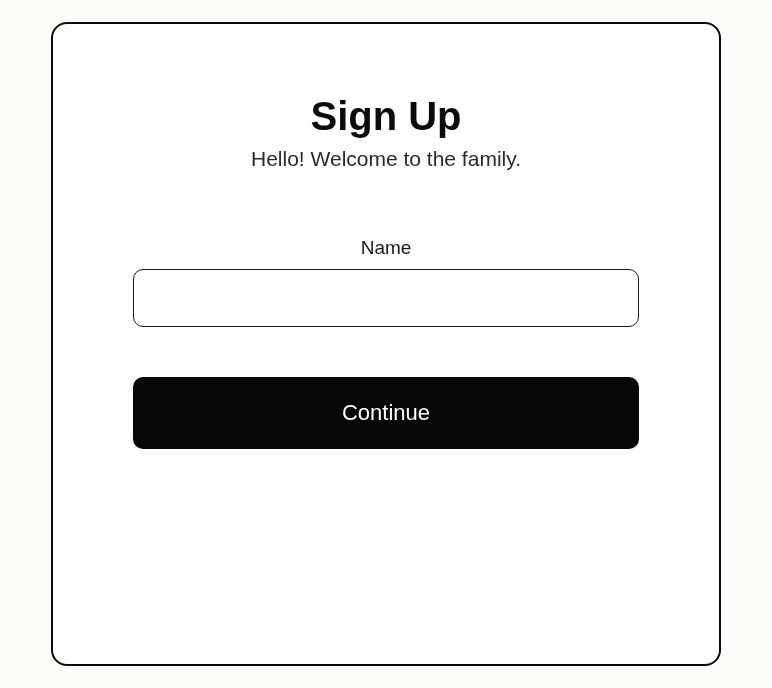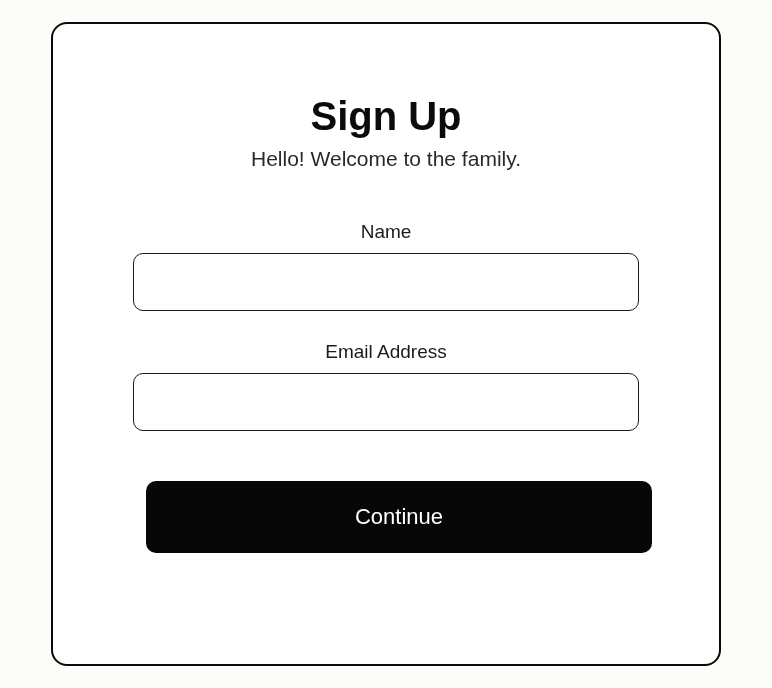--- a/index.html
+++ b/index.html
@@ -31,21 +31,21 @@
       font-weight: 700;
       color: #0b0b0b;
       text-align: center;
       margin-bottom: 8px;
     }
     .subtitle {
       font-size: 21px;
       font-weight: 400;
       color: #2a2a2a;
       text-align: center;
-      margin-bottom: 50px;
+      margin-bottom: 66px;
     }
     .field {
       margin-bottom: 30px;
     }
     .field-label {
       display: block;
       font-size: 19px;
       color: #1a1a1a;
       margin-bottom: 10px;
       text-align: center;
@@ -64,34 +64,29 @@
       margin-top: 20px;
       width: 100%;
       height: 72px;
       background: #070707;
       color: #ffffff;
       font-size: 22px;
       font-weight: 400;
       border: none;
       border-radius: 10px;
       cursor: pointer;
-      margin-left: 13px;
     }
   </style>
 </head>
 <body>
 
 <div class="card">
   <h1 class="title">Sign Up</h1>
   <p class="subtitle">Hello! Welcome to the family.</p>
 
   <div class="field">
     <label class="field-label">Name</label>
     <input type="text" class="text-input" value="" style="">
   </div>
 
-  <div class="field">
-    <label class="field-label">Email Address</label>
-    <input type="text" class="text-input" value="" style="">
-  </div>
 
   <button class="continue-btn">Continue</button>
 </div>
 
 </body></html>

